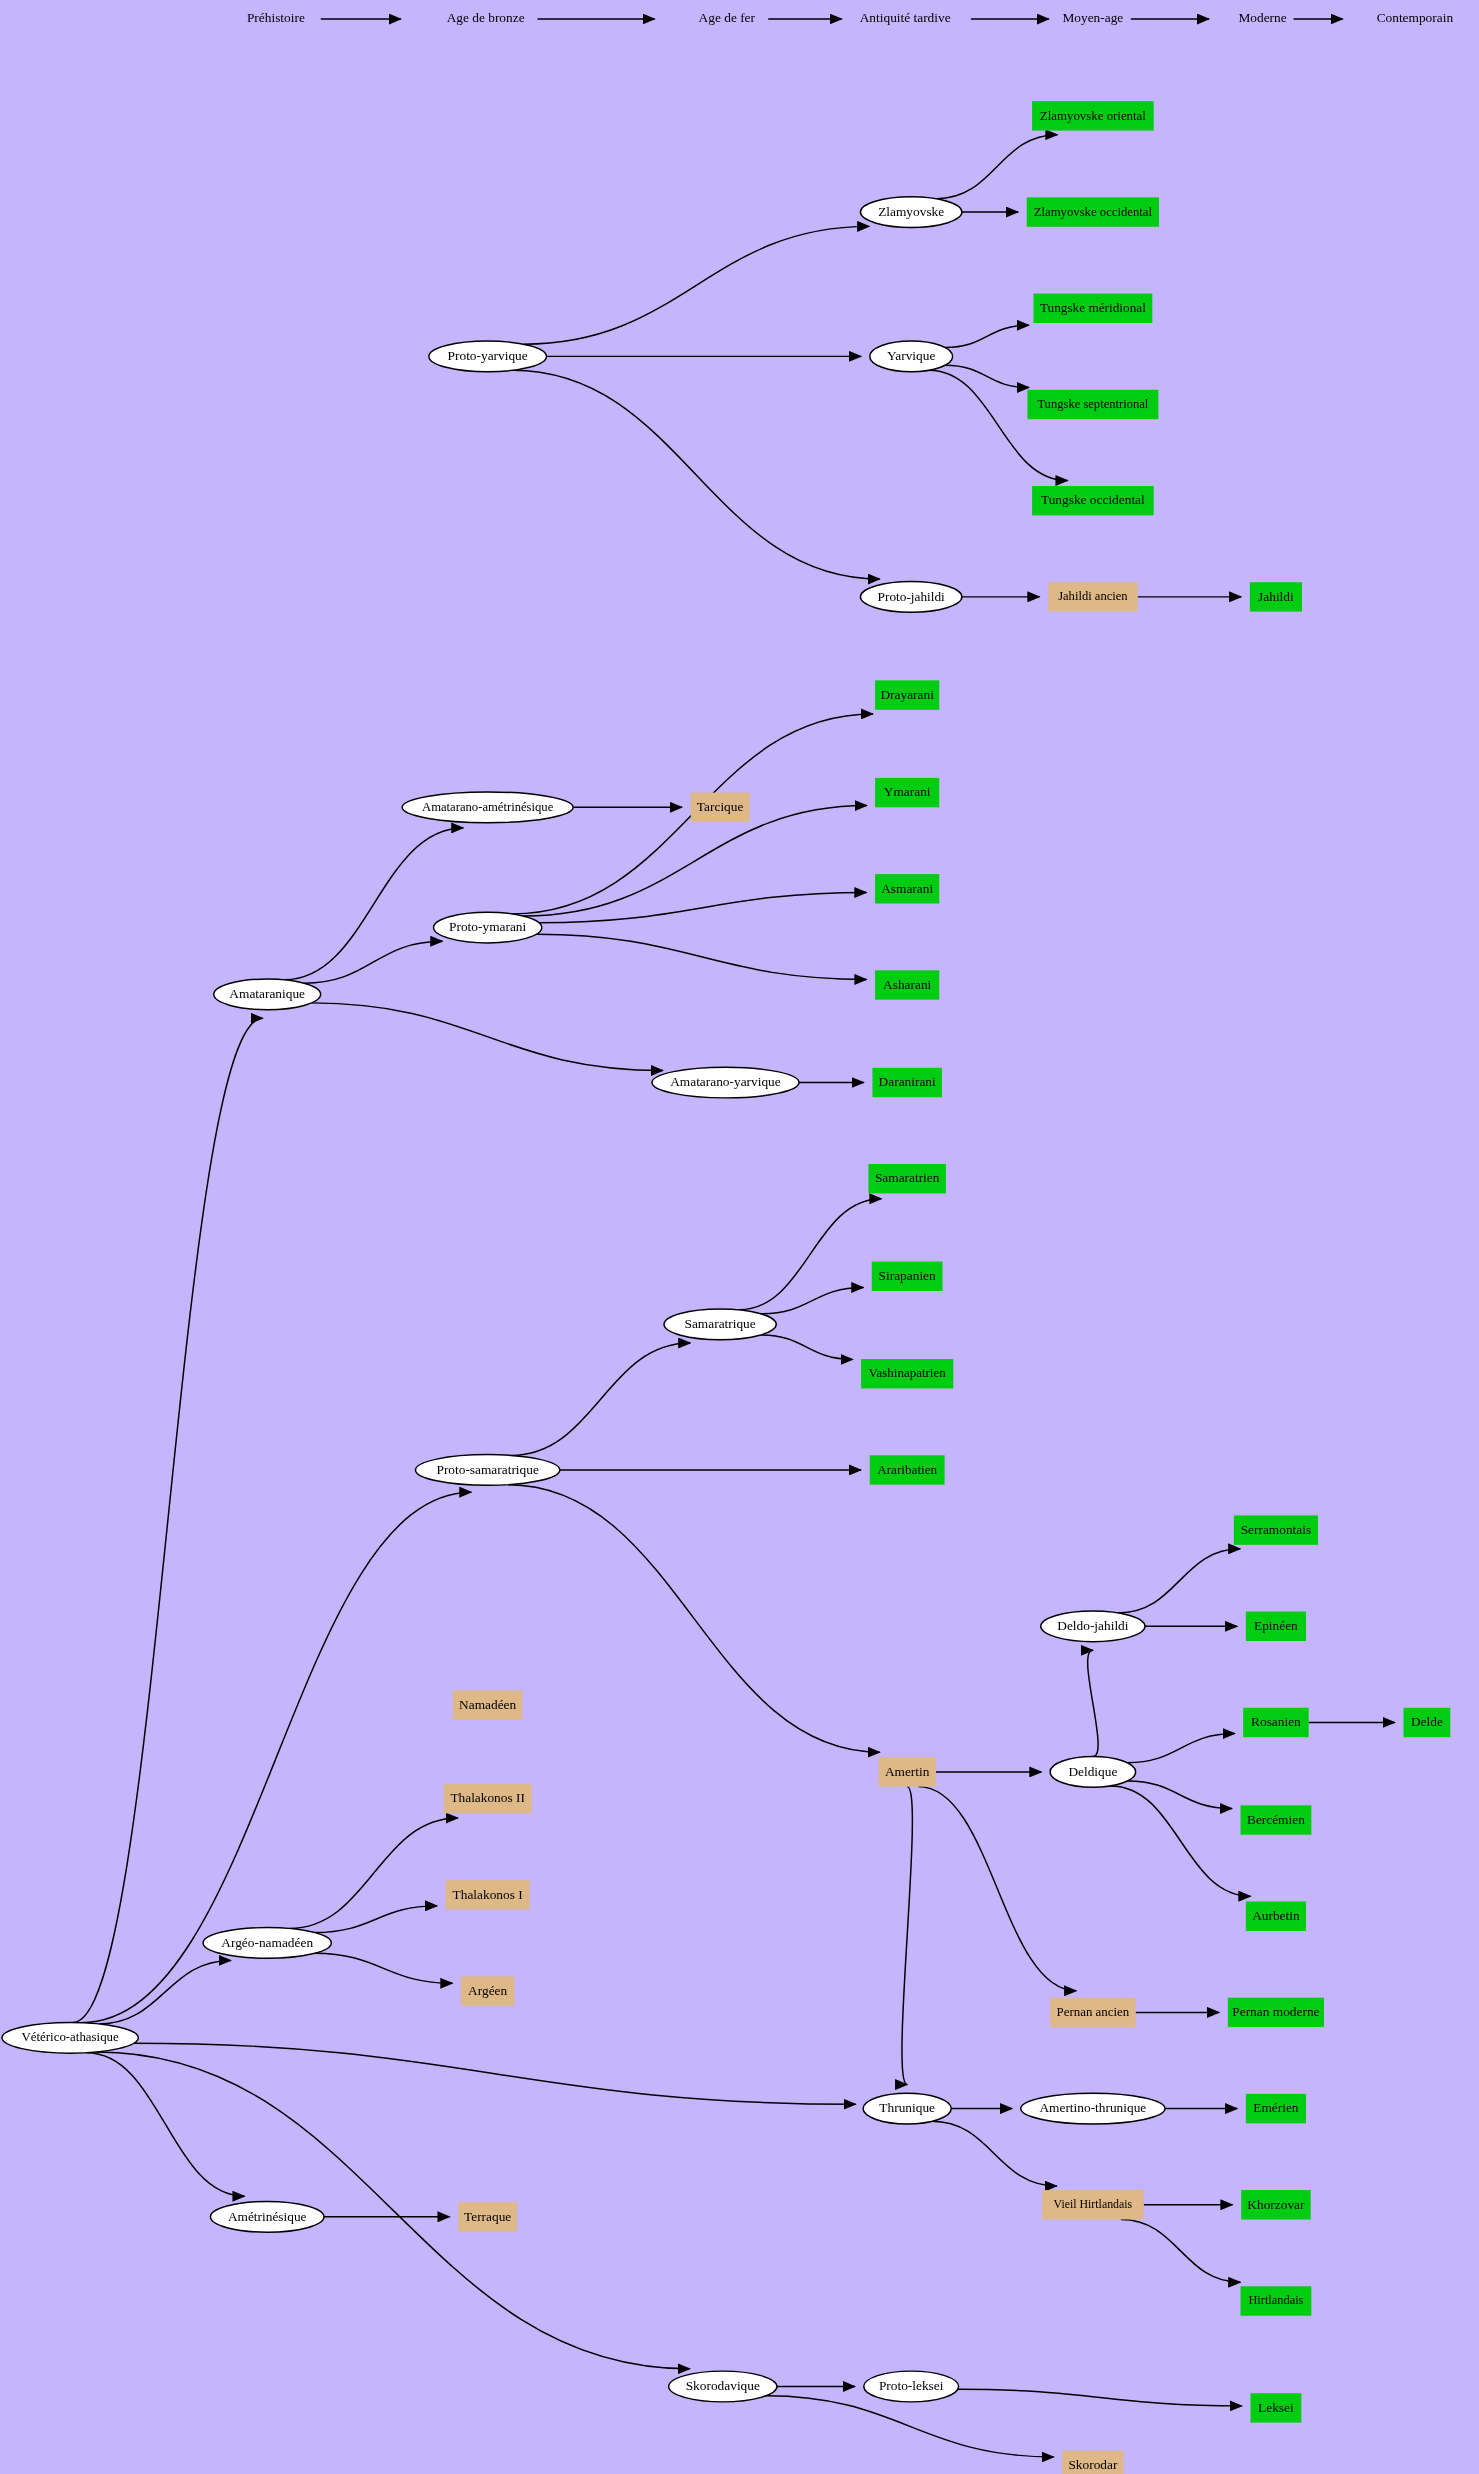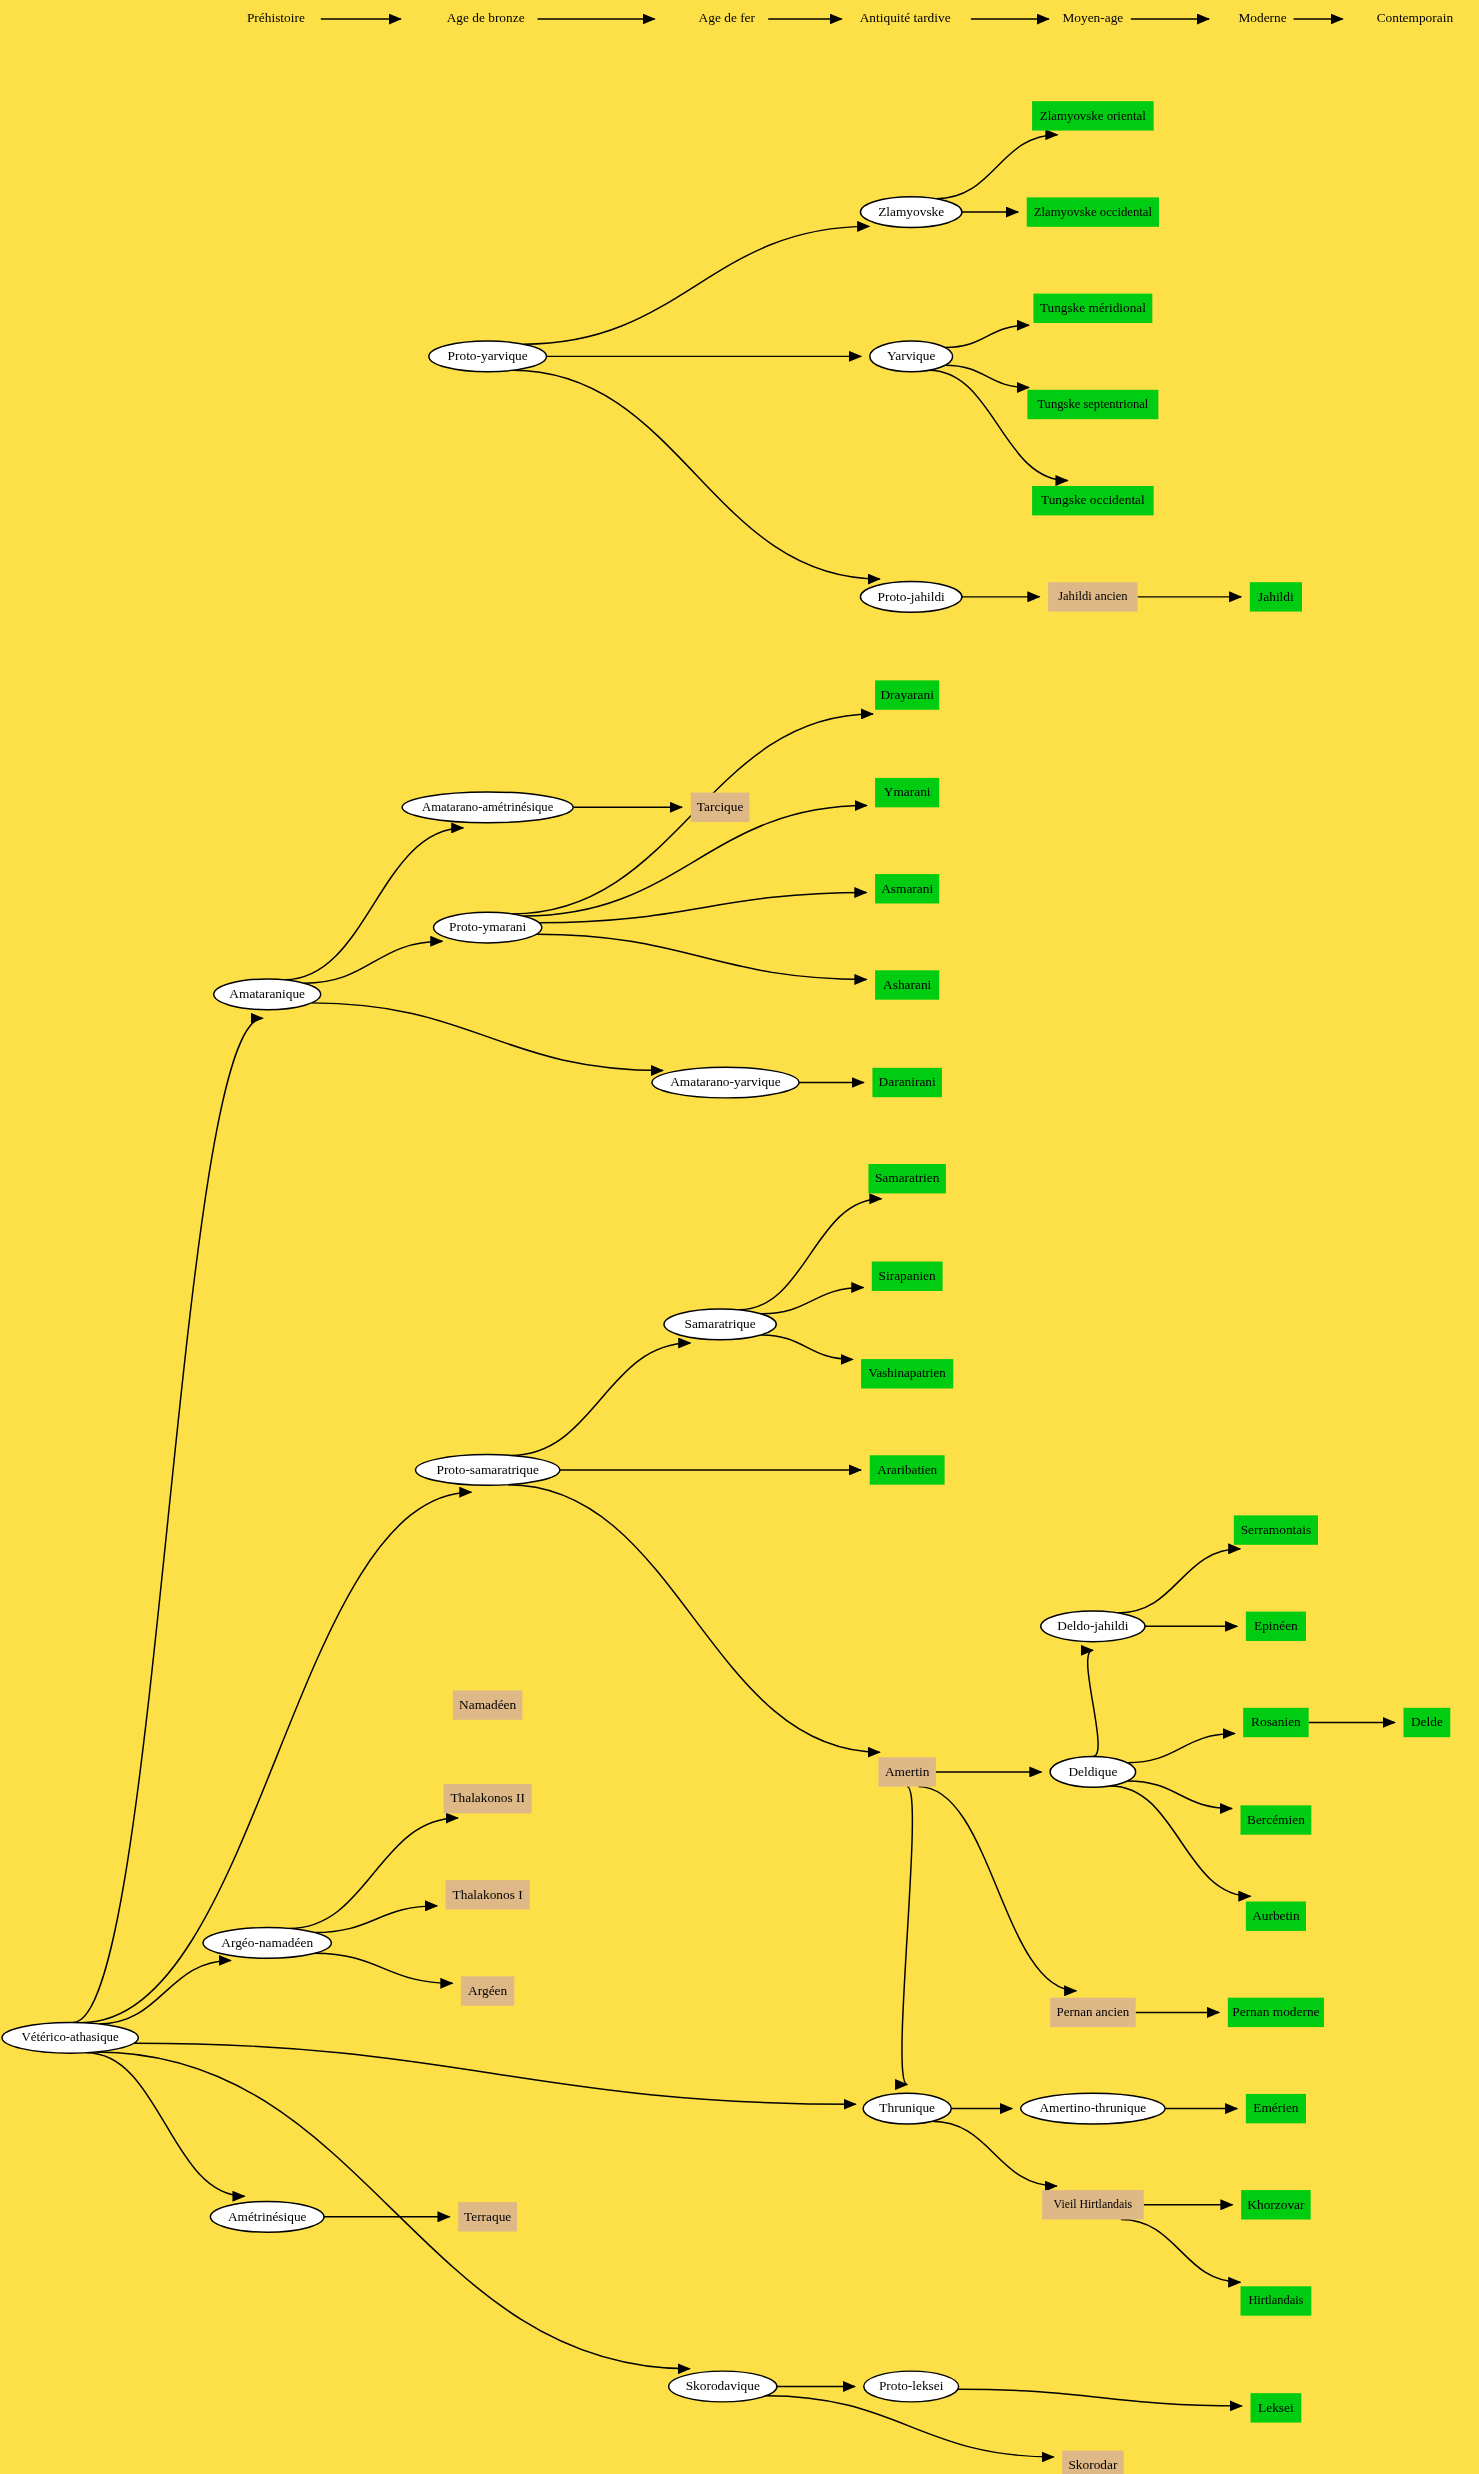--- a/index.html
+++ b/index.html
@@ -7,21 +7,21 @@
     padding: 0;
     background: #ffffff;
   }
   body {
     font-family: "Liberation Serif", "DejaVu Serif", serif;
   }
   #stage {
     position: relative;
     width: 1479px;
     height: 2475px;
-    background: #fde047;
+    background: #c4b5fd;
     overflow: hidden;
   }
   svg.canvas {
     position: absolute;
     top: 0;
     left: 0;
     width: 1479px;
     height: 2475px;
   }
   .edge {

